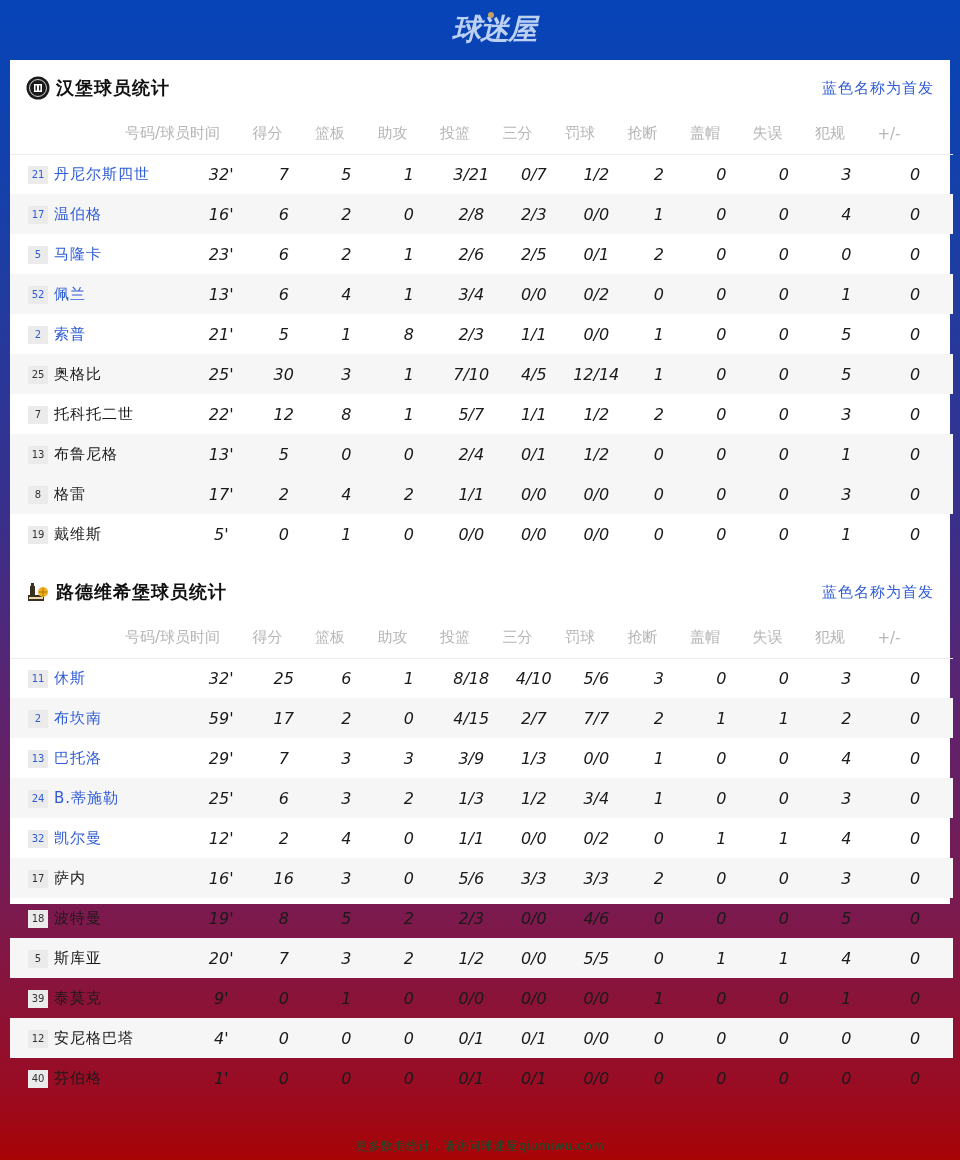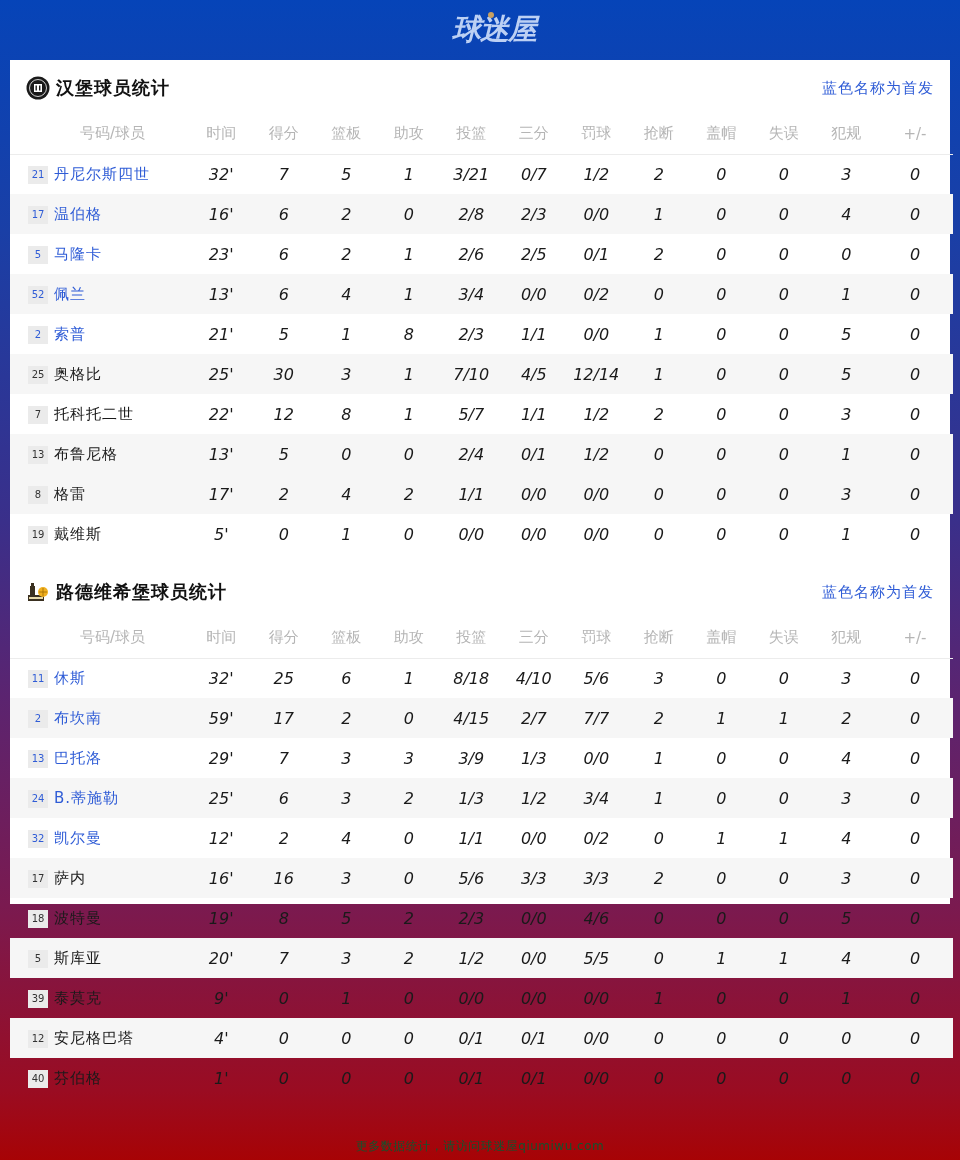--- a/index.html
+++ b/index.html
@@ -38,24 +38,24 @@
     width: 24px; height: 24px; margin-right: 6px; display: flex; align-items: center; justify-content: center;
   }
   .team-name {
     font-size: 18px; font-weight: bold; color: #111;
     letter-spacing: 1px;
   }
   .starter-note { font-size: 15px; color: #2f5cd6; letter-spacing: 1px; margin-left: 41px; }
   table { width: 940px; border-collapse: collapse; table-layout: fixed; }
   th {
     height: 38px; font-weight: normal; font-size: 15px; color: #b5b5b5;
-    text-align: center; border-bottom: 1px solid #ececec; vertical-align: middle;
+    text-align: left; border-bottom: 1px solid #ececec; vertical-align: middle;
     padding-bottom: 2px;
   }
-  th.player-col { text-align: center; padding-left: 25px; margin-left: 32px; }
+  th.player-col { text-align: right; padding-left: 25px; margin-left: 32px; }
   td {
     height: 40px; text-align: center; font-size: 16px; color: #1a1a1a;
     font-style: italic; vertical-align: middle;
     font-family: "DejaVu Sans", sans-serif;
   }
   tr.stripe td { background: #f6f6f6; }
   td.player-cell { text-align: left; padding-left: 18px; font-style: normal; }
   .jersey {
     display: inline-block; width: 20px; height: 18px; line-height: 18px;
     background: #ebebeb; border-radius: 0;

